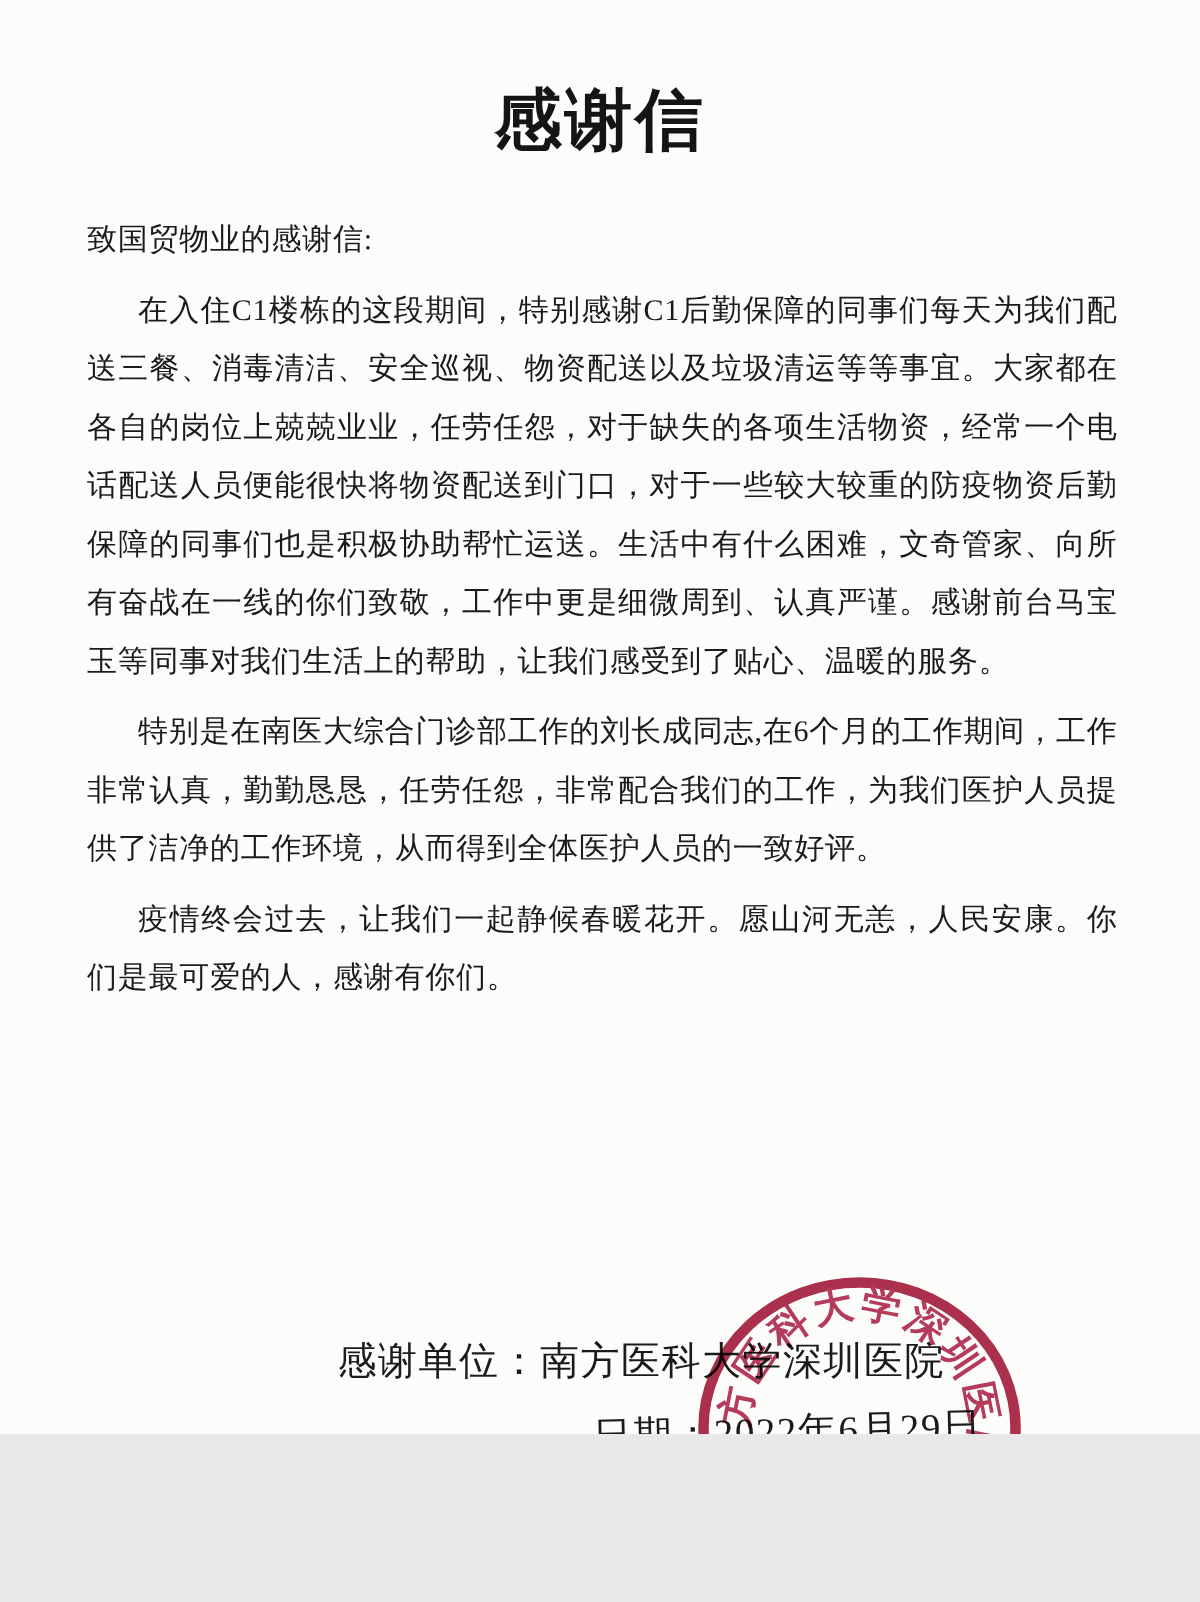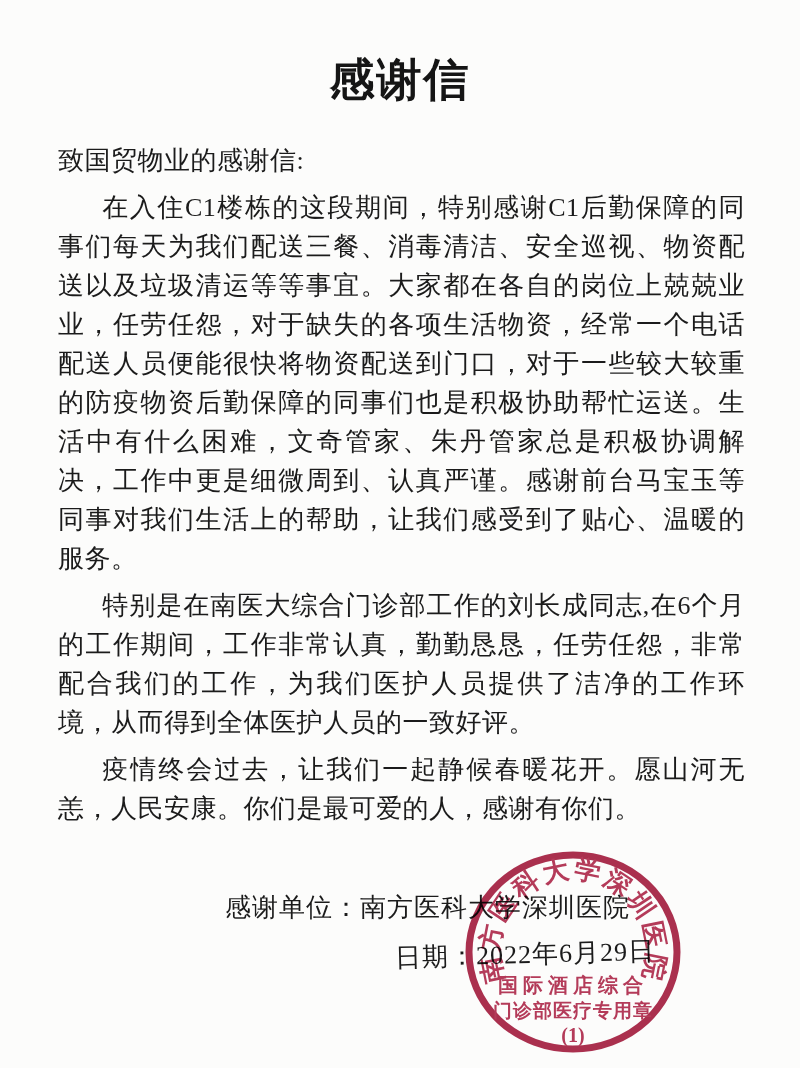--- a/index.html
+++ b/index.html
@@ -1,37 +1,37 @@
 <!DOCTYPE html>
 <html><head>
 <meta charset="utf-8">
 <style>
   html, body { margin: 0; padding: 0; background: #e8e8e8; }
   .page {
     position: relative;
     width: 800px;
-    height: 1068px;
+    height: 956px;
     margin: 0 auto;
     background: #fcfcfb;
     overflow: hidden;
     font-family: "Liberation Serif", serif;
     color: #1b1b1b;
   }
   .title {
     margin: 0;
     padding-top: 50px;
     text-align: center;
     font-size: 45px;
     font-weight: bold;
     letter-spacing: 2px;
     color: #151515;
   }
   .letter-body {
     margin: 31px 55px 0 58px;
-    font-size: 26px;
+    font-size: 20px;
     line-height: 39px;
     text-align: justify;
     letter-spacing: 0.5px;
   }
   .salutation { margin: 0; }
   .para { margin: 8px 0 0 0; text-indent: 1.7em; }
   .signature {
     position: absolute;
     left: 58px;
     top: 893px;
@@ -75,21 +75,21 @@
 </style>
 </head>
 <body>
 
 <div class="page">
 
   <h1 class="title">感谢信</h1>
 
   <div class="letter-body">
     <p class="salutation">致国贸物业的感谢信:</p>
-    <p class="para">在入住C1楼栋的这段期间，特别感谢C1后勤保障的同事们每天为我们配送三餐、消毒清洁、安全巡视、物资配送以及垃圾清运等等事宜。大家都在各自的岗位上兢兢业业，任劳任怨，对于缺失的各项生活物资，经常一个电话配送人员便能很快将物资配送到门口，对于一些较大较重的防疫物资后勤保障的同事们也是积极协助帮忙运送。生活中有什么困难，文奇管家、朱丹管家总是积极协调解决，工作中更是细微周到、认真严谨。感谢前台马宝玉等同事对我们生活上的帮助，让我们感受到了贴心、温暖的服务。</p>
+    <p class="para">在入住C1楼栋的这段期间，特别感谢C1后勤保障的同事们每天为我们配送三餐、消毒清洁、安全巡视、物资配送以及垃圾清运等等事宜。大家都在各自的岗位上兢兢业业，任劳任怨，对于缺失的各项生活物资，经常一个电话配送人员便能很快将物资配送到门口，对于一些较大较重的防疫物资后勤保障的同事们也是积极协助帮忙运送。生活中有什么困难，文奇管家、向所有奋战在一线的你们致敬，工作中更是细微周到、认真严谨。感谢前台马宝玉等同事对我们生活上的帮助，让我们感受到了贴心、温暖的服务。</p>
     <p class="para">特别是在南医大综合门诊部工作的刘长成同志,在6个月的工作期间，工作非常认真，勤勤恳恳，任劳任怨，非常配合我们的工作，为我们医护人员提供了洁净的工作环境，从而得到全体医护人员的一致好评。</p>
     <p class="para">疫情终会过去，让我们一起静候春暖花开。愿山河无恙，人民安康。你们是最可爱的人，感谢有你们。</p>
   </div>
 
   <div class="signature">
     <div class="sig-unit">感谢单位：南方医科大学深圳医院</div>
     <div class="sig-date">日期：2022年6月29日</div>
   </div>
 
   <svg class="seal" width="222" height="206" viewBox="0 0 222 206" aria-hidden="true">

